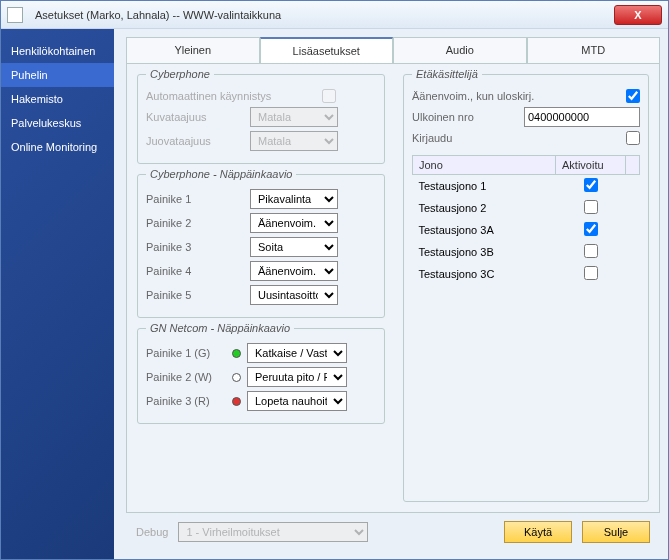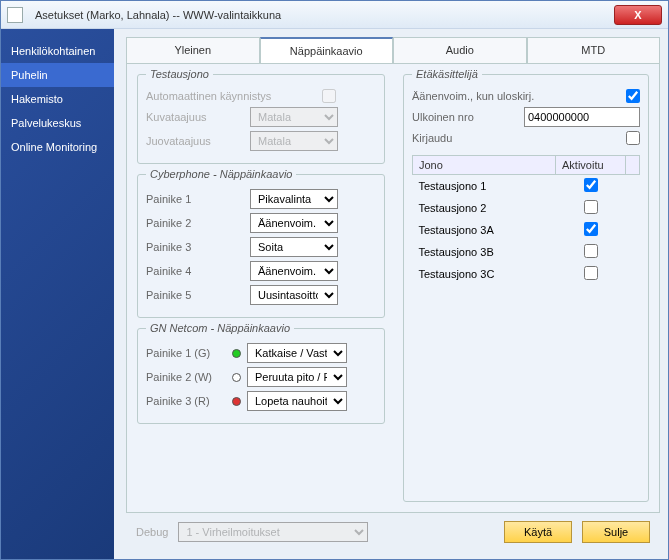--- a/index.html
+++ b/index.html
@@ -58,28 +58,28 @@
     <div class="sidebar">
       <div class="side-item">Henkilökohtainen</div>
       <div class="side-item active">Puhelin</div>
       <div class="side-item">Hakemisto</div>
       <div class="side-item">Palvelukeskus</div>
       <div class="side-item">Online Monitoring</div>
     </div>
     <div class="main">
       <div class="tabs">
         <div class="tab">Yleinen</div>
-        <div class="tab active">Näppäinkaavio</div>
+        <div class="tab active">Lisäasetukset</div>
         <div class="tab">Audio</div>
         <div class="tab">MTD</div>
       </div>
       <div class="content">
         <div class="col left">
           <div class="fieldset disabled">
-            <span class="legend">Testausjono</span>
+            <span class="legend">Cyberphone</span>
             <div class="row">
               <span class="lbl" style="width:170px">Automaattinen käynnistys</span>
               <input type="checkbox" class="chk" disabled="" style="">
             </div>
             <div class="row">
               <span class="lbl">Kuvataajuus</span>
               <select class="dis small" disabled=""><option>Matala</option></select>
             </div>
             <div class="row">
               <span class="lbl">Juovataajuus</span>

